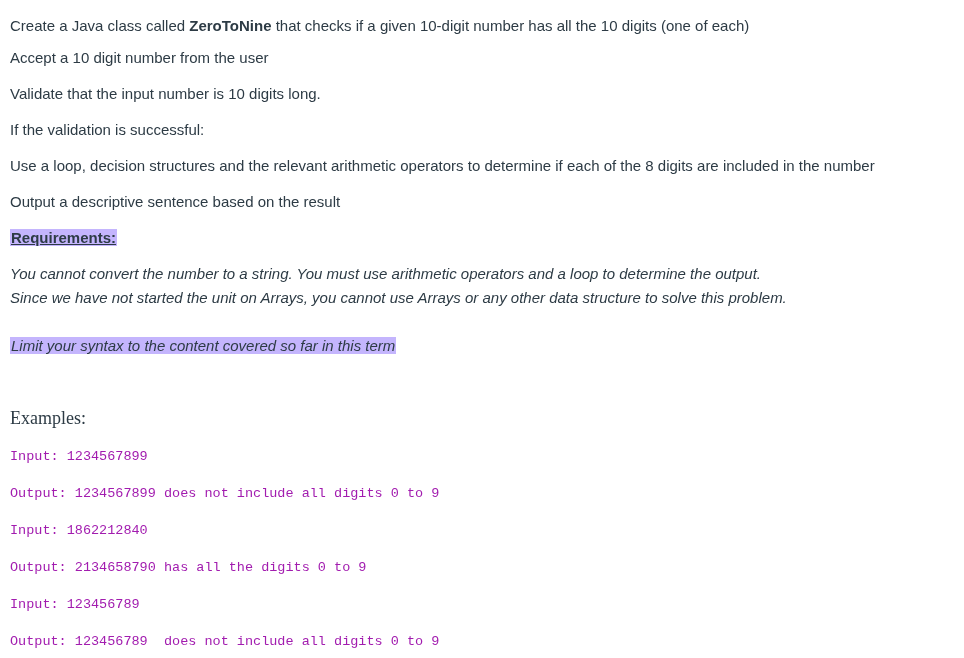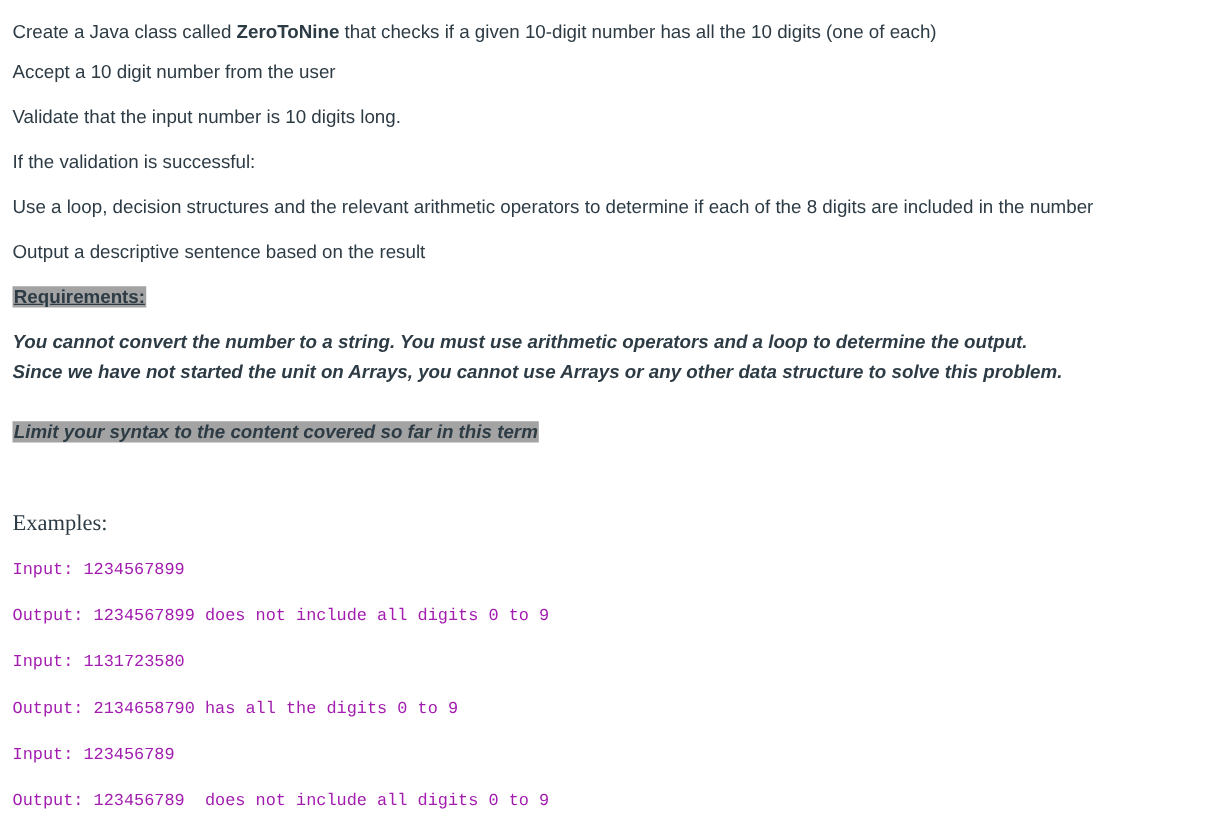--- a/index.html
+++ b/index.html
@@ -17,23 +17,23 @@
     }
     .line {
       position: absolute;
       left: 10px;
       white-space: nowrap;
       font-size: 15px;
       line-height: 20px;
       color: #2d3b45;
     }
     .bold { font-weight: bold; }
-    .italic-bold { font-style: italic; font-weight: bold; }
+    .italic-bold { font-style: italic; font-weight: normal; }
     .hl {
-      background: #a3a3a3;
+      background: #c4b5fd;
       padding: 0 1px;
     }
     .ul { text-decoration: underline; }
     .examples-heading {
       font-size: 18px;
       line-height: 24px;
     }
     .code {
       position: absolute;
       left: 10px;
@@ -66,18 +66,18 @@
   <div class="line italic-bold" style="top:264px;">You cannot convert the number to a string. You must use arithmetic operators and a loop to determine the output.</div>
   <div class="line italic-bold" style="top:288px;">Since we have not started the unit on Arrays, you cannot use Arrays or any other data structure to solve this problem.</div>
   <div class="line" style="top:336px;">
     <span class="italic-bold hl">Limit your syntax to the content covered so far in this term</span>
   </div>
 
   <div class="line examples-heading" style="top:406px;font-family:Liberation Serif, serif;">Examples:</div>
 
   <div class="code" style="top:448px;">Input: 1234567899</div>
   <div class="code" style="top:485px;">Output: 1234567899 does not include all digits 0 to 9</div>
-  <div class="code" style="top:522px;">Input: 1131723580</div>
+  <div class="code" style="top:522px;">Input: 1862212840</div>
   <div class="code" style="top:559px;">Output: 2134658790 has all the digits 0 to 9</div>
   <div class="code" style="top:596px;">Input: 123456789</div>
   <div class="code" style="top:633px;">Output: 123456789  does not include all digits 0 to 9</div>
 
 </div>
 
 </body></html>

